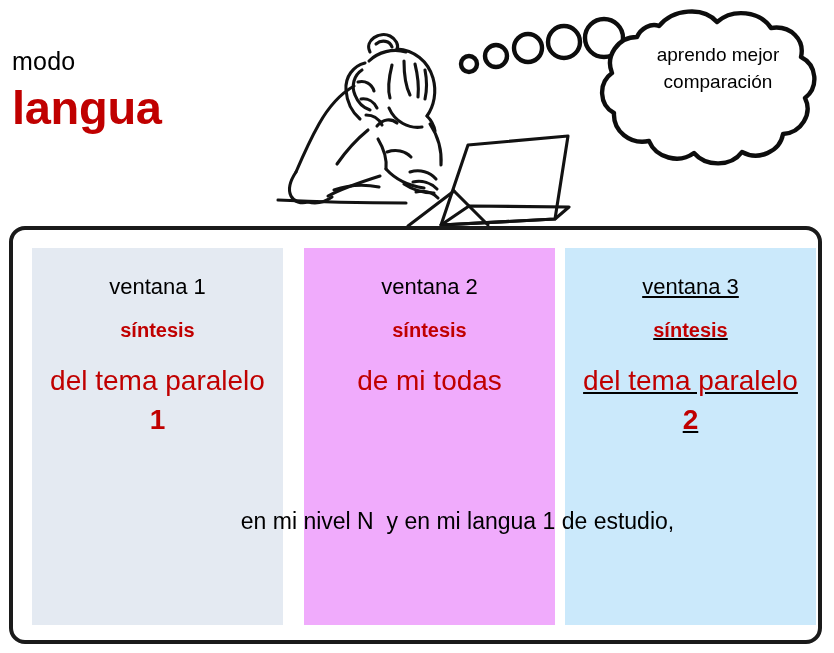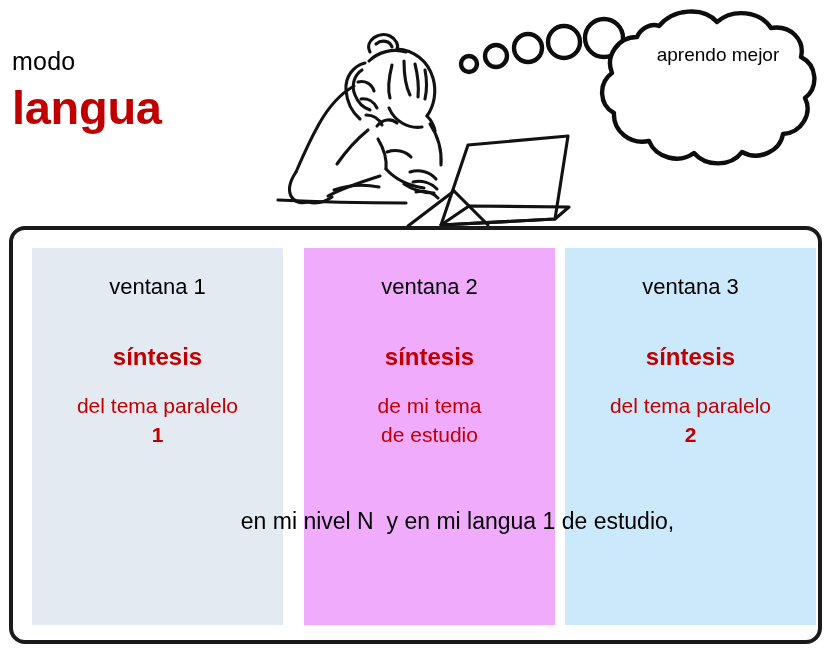--- a/index.html
+++ b/index.html
@@ -99,38 +99,38 @@
     position: absolute;
     top: 18px;
     width: 251px;
     height: 377px;
     box-sizing: border-box;
     padding-top: 26px;
     text-align: center;
   }
   #col-0 { left: 19px;  background: #e4eaf2; }
   #col-1 { left: 291px; background: #d5f2f2; }
-  #col-2 { left: 552px; background: #cbe9fb; }
+  #col-2 { left: 552px; background: #cbe9fb; text-decoration: underline; }
 
   .col-title {
     font-size: 22px;
     color: #000000;
     line-height: 1.2;
     text-align: center;
   }
   .col-synth {
-    margin-top: 43px;
-    font-size: 24px;
+    margin-top: 18px;
+    font-size: 20px;
     font-weight: bold;
     color: #c00000;
     line-height: 1.2;
   }
   .col-sub {
     margin-top: 20px;
-    font-size: 21px;
+    font-size: 28px;
     color: #c00000;
     line-height: 1.38;
   }
   .col-sub .sub-emph {
     display: block;
     font-weight: bold;
   }
   .col-sub .sub-line { display: block; }
 
   
@@ -228,42 +228,42 @@
                c-3 18 -25 27 -41 18
                c-11 15 -36 15 -48 1
                c-15 11 -38 5 -45 -12
                c-19 4 -36 -10 -35 -28
                c-15 -8 -16 -30 -2 -40
                c-7 -17 6 -36 25 -36
                c4 -9 14 -14 22 -11 z"></path>
     </svg>
     <div id="cloud-text">
       <div>aprendo mejor</div>
+      <div>comparación</div>
     </div>
   </div>
 </div>
 
 <div id="panel">
   <div id="columns">
 
     <div class="window-col" id="col-0" style="background: rgb(228, 234, 242);">
       <div class="col-title">ventana 1</div>
       <div class="col-synth">síntesis</div>
       <div class="col-sub">
         <span class="sub-line">del tema paralelo</span>
         <span class="sub-emph">1</span>
       </div>
     </div>
 
     <div class="window-col" id="col-1" style="background: #f0abfc;">
       <div class="col-title">ventana 2</div>
       <div class="col-synth">síntesis</div>
       <div class="col-sub">
-        <span class="sub-line">de mi tema</span>
-        <span class="sub-line">de estudio</span>
+        <span class="sub-line">de mi todas</span>
       </div>
     </div>
 
     <div class="window-col" id="col-2" style="background: rgb(203, 233, 251);">
       <div class="col-title">ventana 3</div>
       <div class="col-synth">síntesis</div>
       <div class="col-sub">
         <span class="sub-line">del tema paralelo</span>
         <span class="sub-emph">2</span>
       </div>

